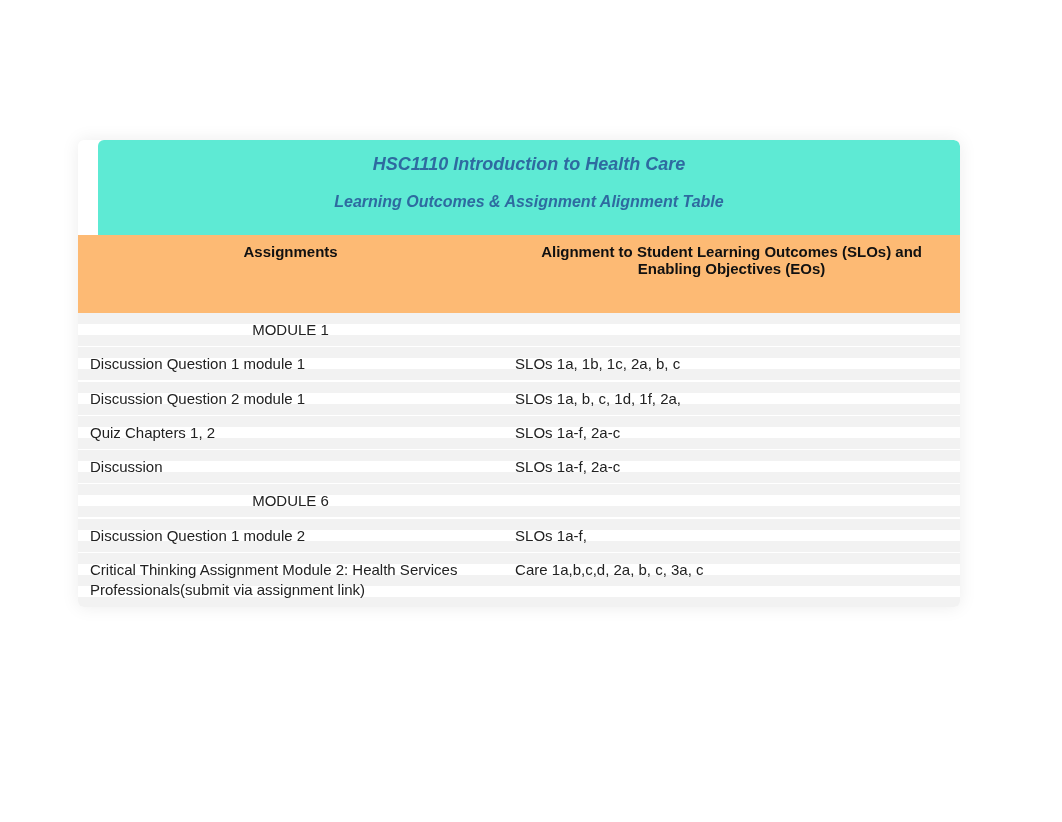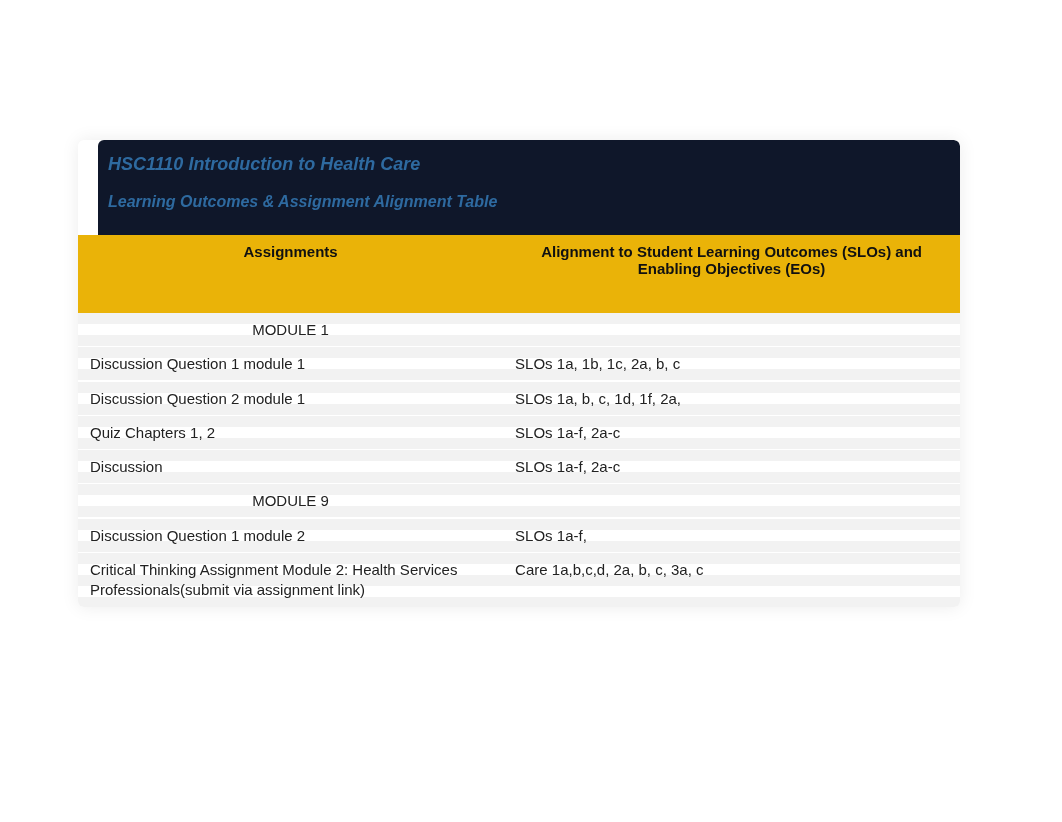--- a/index.html
+++ b/index.html
@@ -19,22 +19,22 @@
   }
   .table-wrap {
     width: 882px;
     margin: 0 0 0 78px;
     border-radius: 6px;
     box-shadow: 0 0 18px rgba(0,0,0,0.08);
     overflow: hidden;
     background: #fff;
   }
   .title-block {
-    background: #0f172a;
-    text-align: left;
+    background: #5eead4;
+    text-align: center;
     padding: 14px 10px 24px 10px;
     border-top-left-radius: 6px;
     border-top-right-radius: 6px;
     margin-left: 20px;
   }
   .title-line1 {
     color: #2e6aa0;
     font-weight: 700;
     font-style: italic;
     font-size: 18px;
@@ -47,21 +47,21 @@
     font-size: 16px;
   }
   table {
     width: 100%;
     border-collapse: collapse;
     table-layout: fixed;
   }
   col.col-a { width: 48.2%; }
   col.col-b { width: 51.8%; }
   th {
-    background: #eab308;
+    background: #fdba74;
     color: #111;
     font-weight: 700;
     font-size: 15px;
     padding: 8px 12px 36px 12px;
     text-align: center;
     vertical-align: top;
   }
   td {
     font-size: 15px;
     color: #222;
@@ -115,21 +115,21 @@
           </tr>
           <tr class="striped">
             <td>Quiz Chapters 1, 2</td>
             <td>SLOs 1a-f, 2a-c</td>
           </tr>
           <tr class="striped">
             <td>Discussion</td>
             <td>SLOs 1a-f, 2a-c</td>
           </tr>
           <tr class="striped module">
-            <td>MODULE 9</td>
+            <td>MODULE 6</td>
             <td></td>
           </tr>
           <tr class="striped">
             <td>Discussion Question 1 module 2</td>
             <td>SLOs 1a-f,</td>
           </tr>
           <tr class="striped">
             <td>Critical Thinking Assignment Module 2: Health Services Professionals(submit via assignment link)</td>
             <td>Care 1a,b,c,d,  2a, b, c, 3a, c</td>
           </tr>

